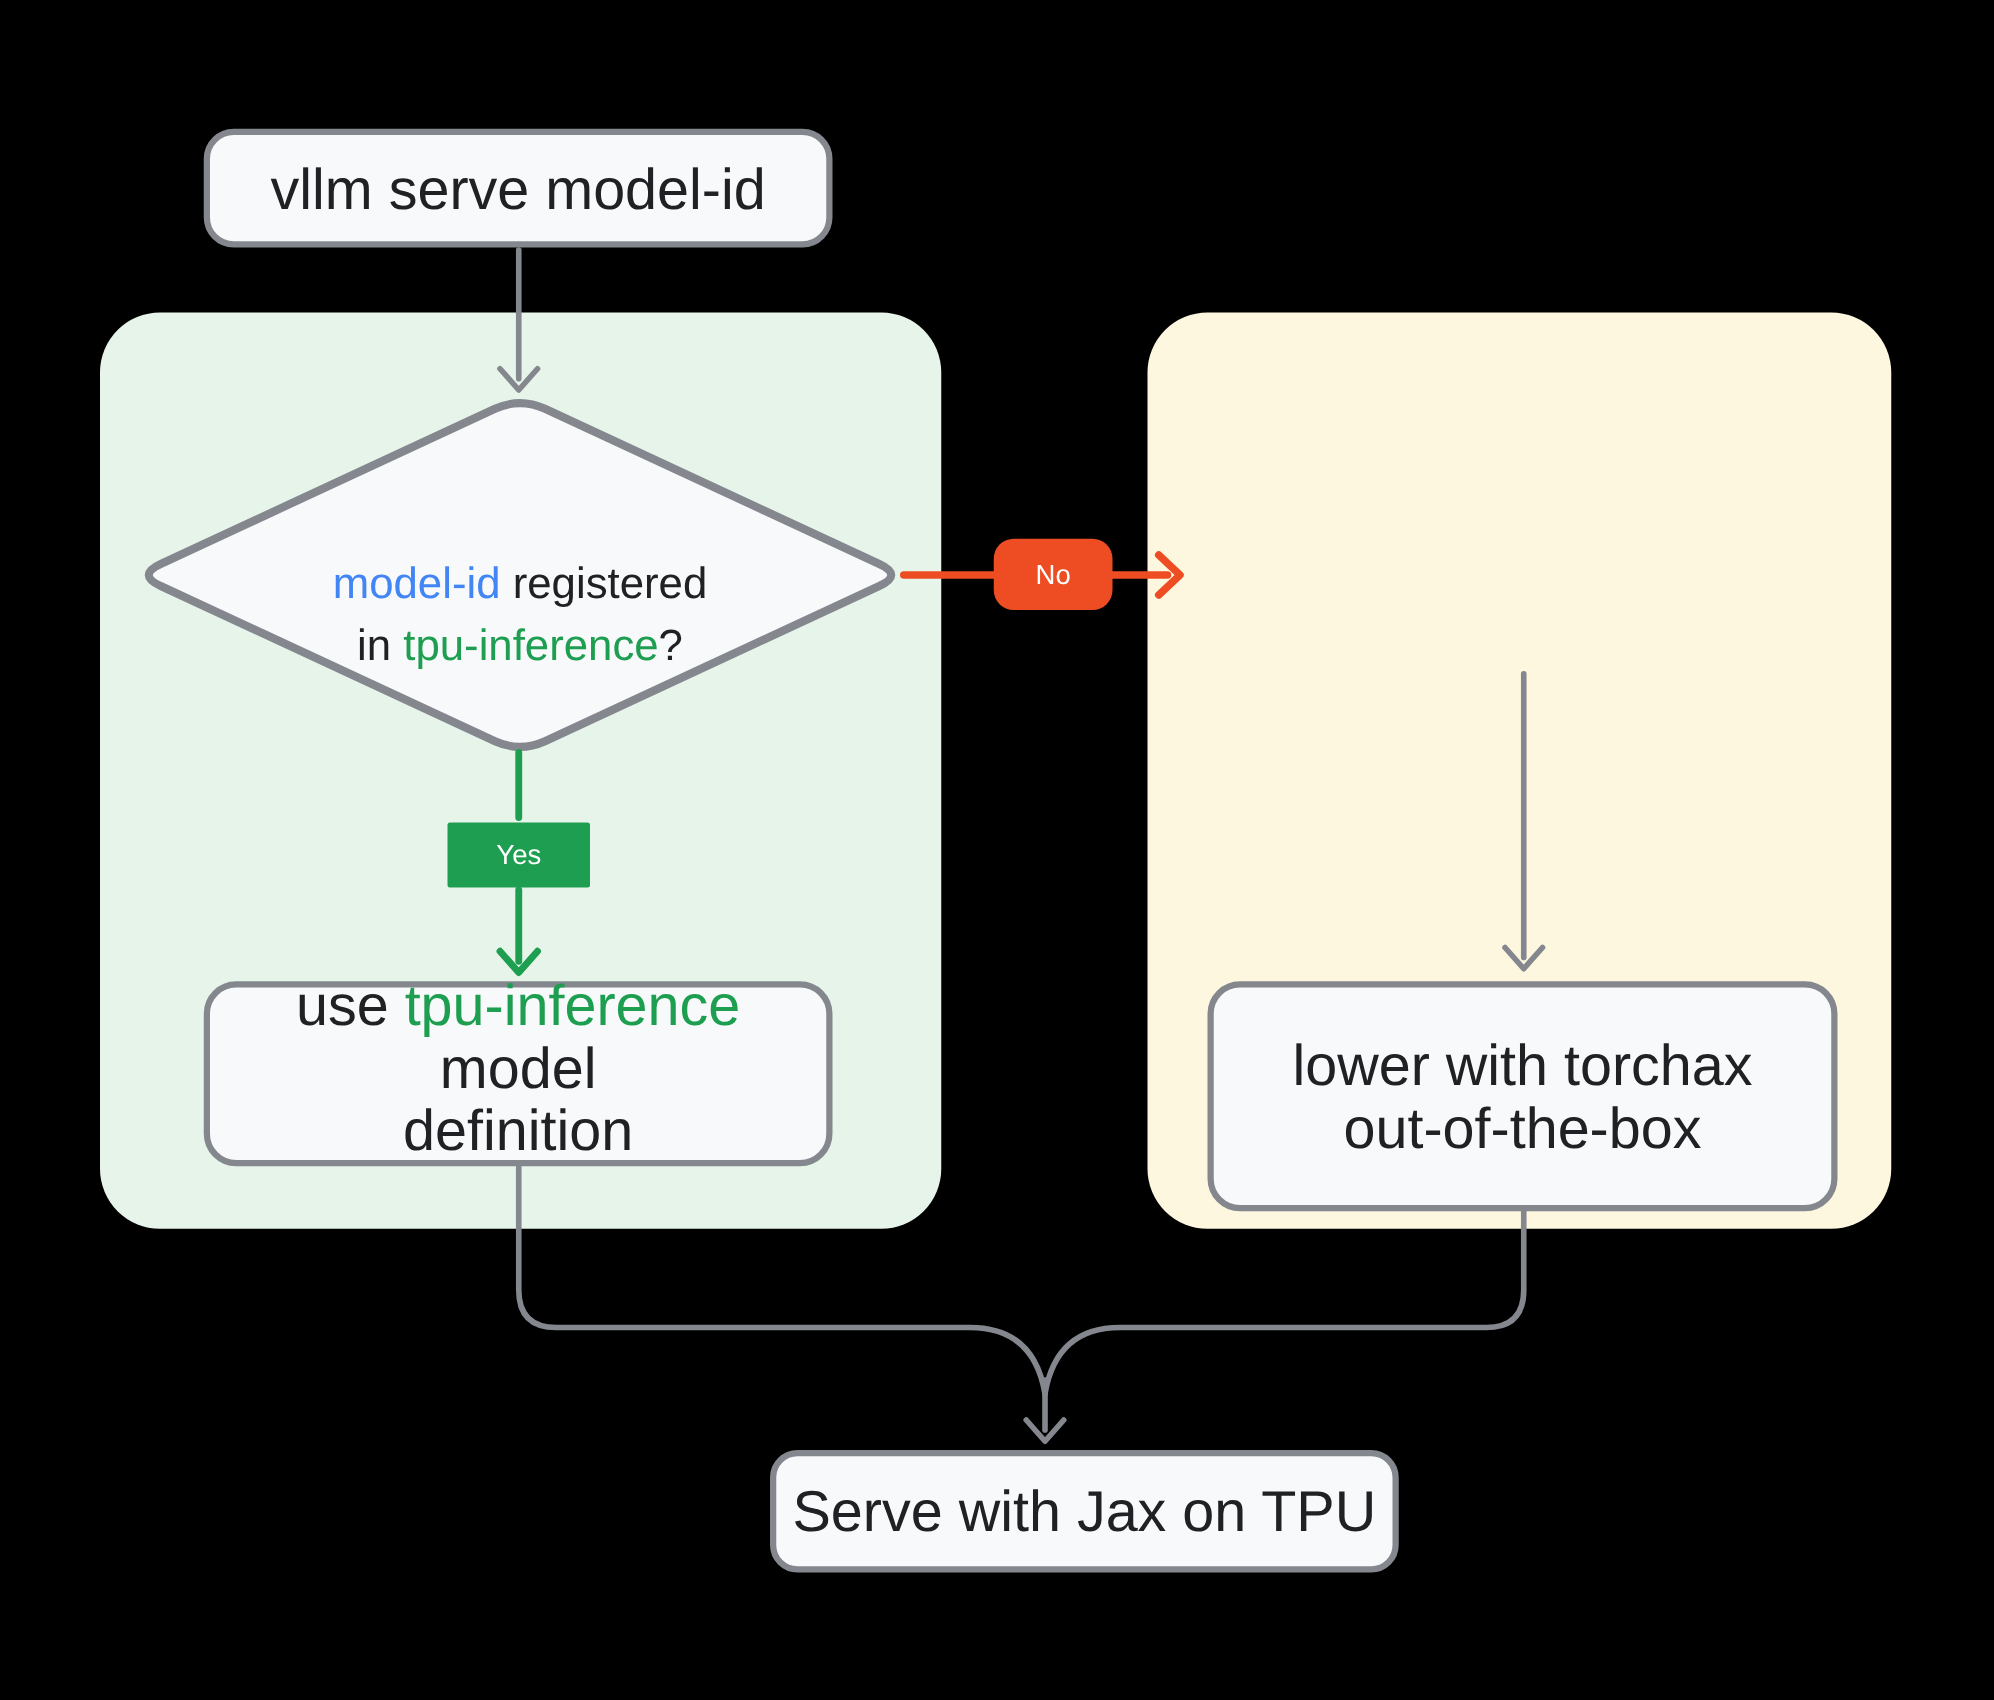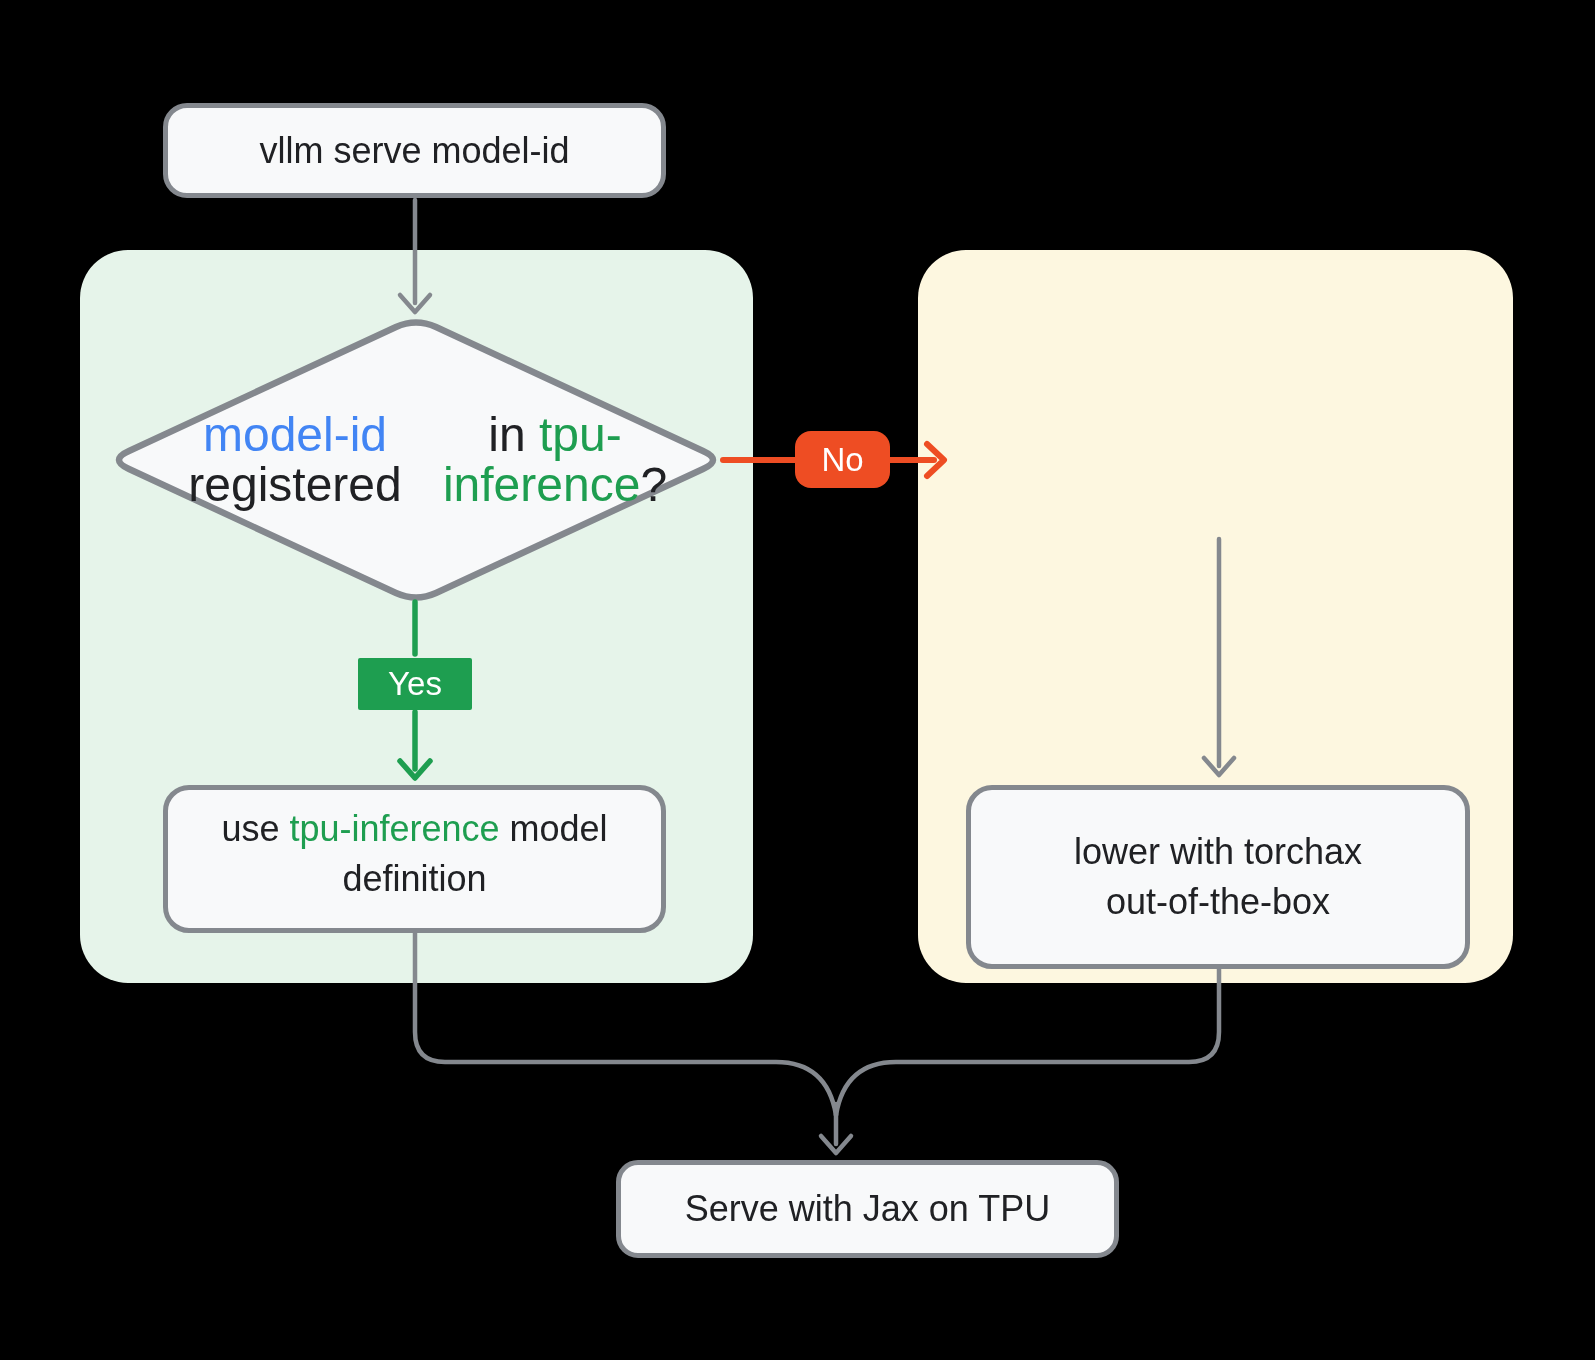--- a/index.html
+++ b/index.html
@@ -31,37 +31,37 @@
   .wire-green{fill:none;stroke:var(--accent_green);stroke-width:5.5;stroke-linecap:round;stroke-linejoin:round;}
   .wire-orange{fill:none;stroke:var(--accent_orange);stroke-width:6;stroke-linecap:round;stroke-linejoin:round;}
   #diamond-shape{fill:var(--node_fill);stroke:var(--node_border);stroke-width:6.5;}
   .node{
     position:absolute;z-index:3;box-sizing:border-box;
     background:var(--node_fill);
     border:5px solid var(--node_border);
     border-radius:26px;
     display:flex;flex-direction:column;align-items:center;justify-content:center;
     text-align:center;color:var(--text_dark);
-    font-size:36px;font-weight:500;line-height:50px;
+    font-size:46px;font-weight:500;line-height:50px;
   }
   #start-node{left:163px;top:103px;width:503px;height:95px;border-radius:24px;}
   #vllm-node{left:966px;top:387px;width:506px;height:150px;padding-bottom:50px;}
   #tpu-node{left:163px;top:785px;width:503px;height:148px;padding-bottom:10px;}
   #torchax-node{left:966px;top:785px;width:504px;height:184px;}
   #serve-node{left:616px;top:1160px;width:503px;height:98px;border-radius:22px;}
   #decision-label{
     position:absolute;z-index:3;left:156px;top:378px;width:520px;height:164px;
-    display:flex;flex-direction:row;align-items:center;justify-content:flex-end;
+    display:flex;flex-direction:column;align-items:center;justify-content:flex-end;
     text-align:center;color:var(--text_dark);
-    font-size:48px;font-weight:500;line-height:50px;
+    font-size:35px;font-weight:500;line-height:50px;
   }
   .badge{
     position:absolute;z-index:4;
     display:flex;align-items:center;justify-content:center;
-    color:var(--badge_text);font-size:33px;font-weight:500;
+    color:var(--badge_text);font-size:22px;font-weight:500;
   }
   #yes-badge{left:358px;top:658px;width:114px;height:52px;border-radius:2px;background:var(--accent_green);}
   #no-badge{left:795px;top:431px;width:95px;height:57px;border-radius:16px;background:var(--accent_orange);}
   .c-blue{color:var(--accent_blue);}
   .c-green{color:var(--accent_green);}
   .c-orange{color:var(--accent_orange);}
 </style>
 </head>
 <body>
 

